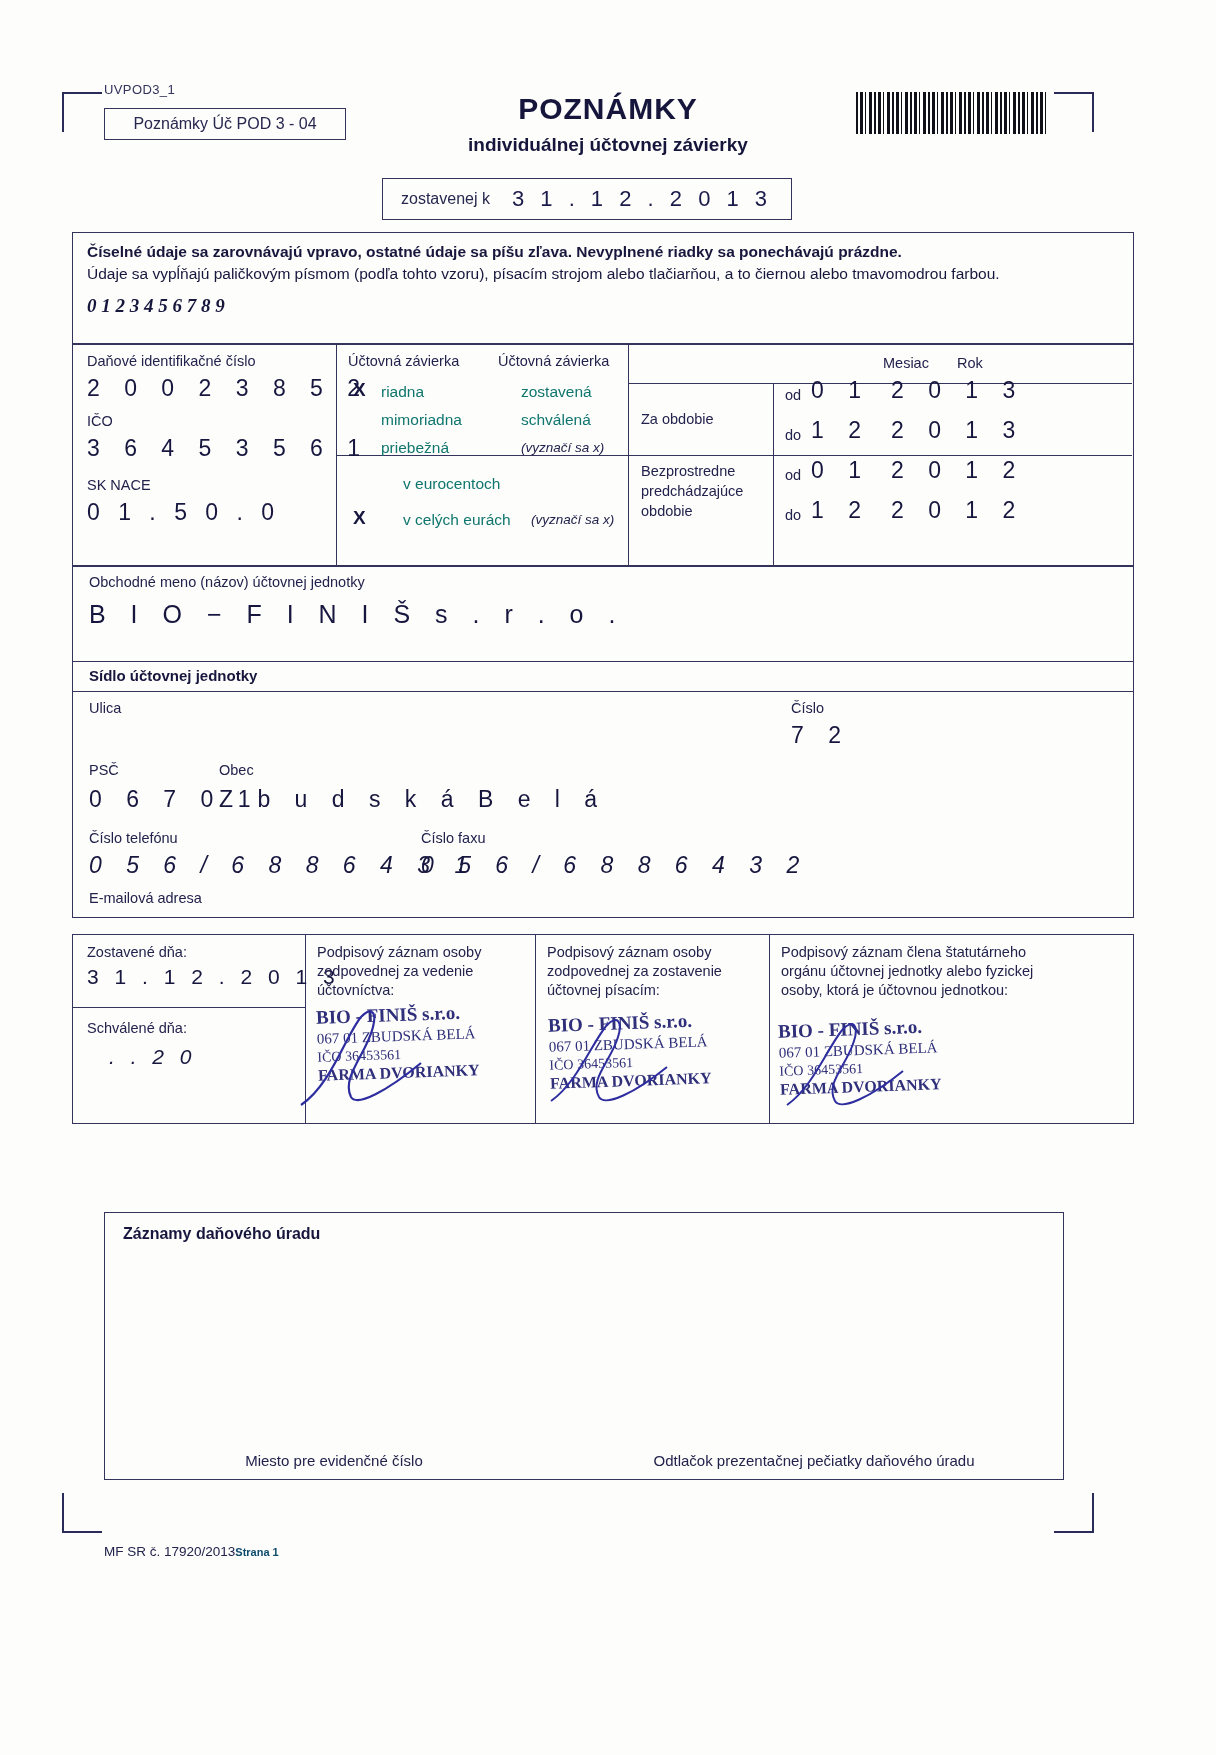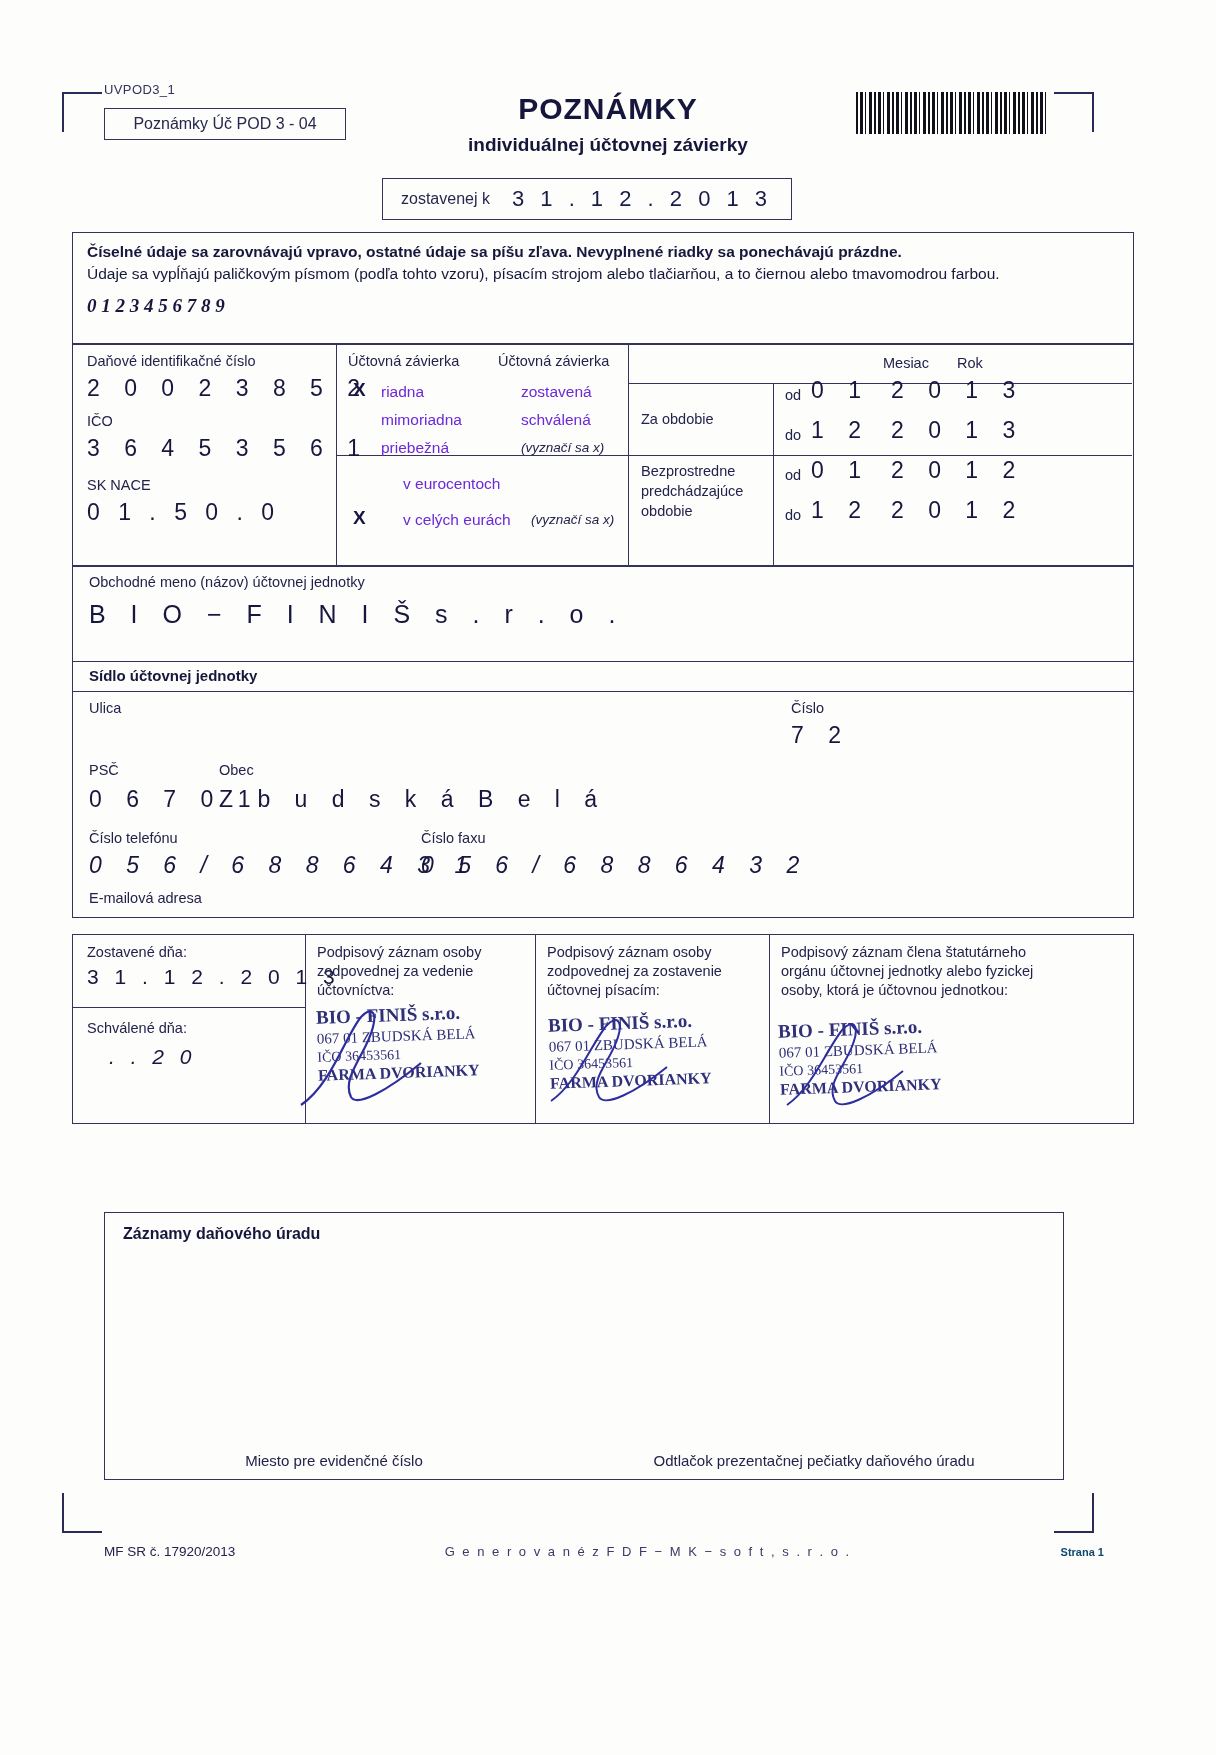--- a/index.html
+++ b/index.html
@@ -110,21 +110,21 @@
     border: 1.6px solid #33335c;
     box-sizing: border-box;
   }
   .vline { position: absolute; background: #33335c; width: 1.4px; }
   .hline { position: absolute; background: #33335c; height: 1.4px; }
 
   .lbl-s { font-size: 14.5px; color: #22224d; }
   .val-big { font-size: 23px; letter-spacing: 9px; color: #16163f; }
 
   .chk { font-size: 19px; font-weight: bold; color: #16163f; }
-  .opt { font-size: 15.5px; color: #6d28d9; }
+  .opt { font-size: 15.5px; color: #0f766e; }
   .note-it { font-size: 13.5px; font-style: italic; color: #22224d; }
 
   
   .namebox {
     top: 566px; left: 72px;
     width: 1062px; height: 96px;
     border: 1.6px solid #33335c;
     box-sizing: border-box;
     padding: 7px 16px;
   }
@@ -357,17 +357,16 @@
   <div class="abs taxbox">
     <div class="hd">Záznamy daňového úradu</div>
   </div>
   <div class="abs taxfoot">
     <div style="width:460px; text-align:center;">Miesto pre evidenčné číslo</div>
     <div style="flex:1; text-align:center;">Odtlačok prezentačnej pečiatky daňového úradu</div>
   </div>
 
   <div class="abs footer">
     <div>MF SR č. 17920/2013</div>
-    <div class="mid">G e n e r o v a n é   z   F D F   −   M K − s o f t ,   s . r . o .</div>
     <div class="pg">Strana 1</div>
   </div>
 
 </div>
 
 </body></html>

